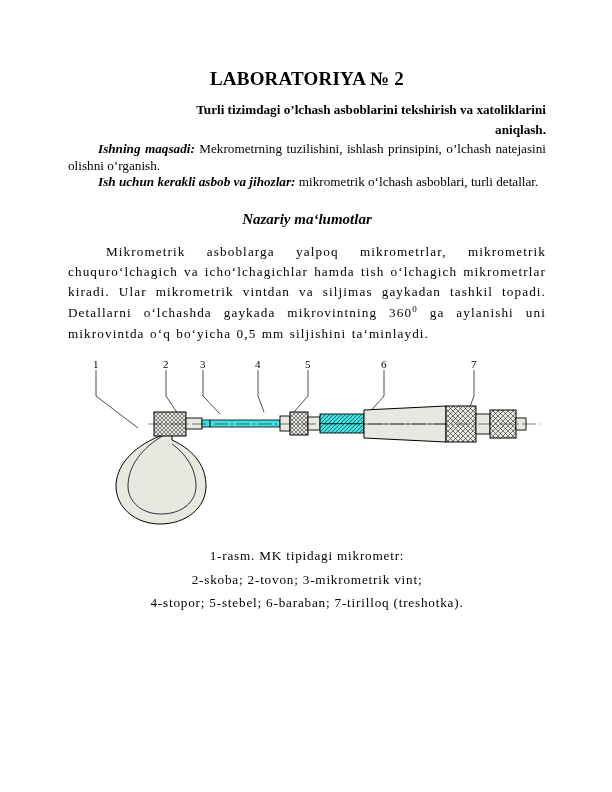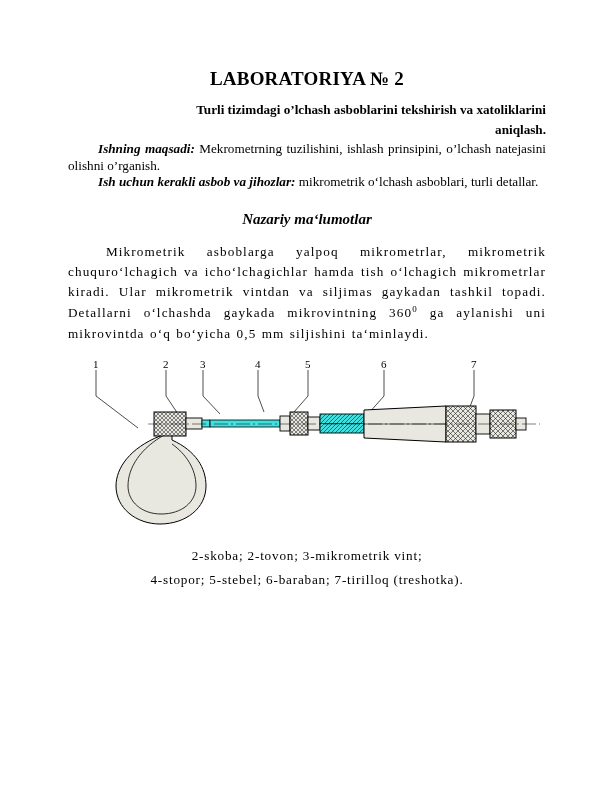--- a/index.html
+++ b/index.html
@@ -187,18 +187,19 @@
           <rect x="408" y="58" width="14" height="20" fill="#e8e8e0" stroke="#000" stroke-width="0.9"></rect>
           <rect x="422" y="54" width="26" height="28" fill="#e8e8e0" stroke="#000" stroke-width="1"></rect>
           <rect x="422" y="54" width="26" height="28" fill="url(#knurl)" stroke="none"></rect>
           <rect x="448" y="62" width="10" height="12" fill="#e8e8e0" stroke="#000" stroke-width="0.9"></rect>
         </g>
 
         <line x1="80" y1="68" x2="472" y2="68" stroke="#000" stroke-width="0.5" stroke-dasharray="14,3,2,3"></line>
       </svg>
     </div>
 
+    <div class="caption">1-rasm. MK tipidagi mikrometr:</div>
     <div class="caption">2-skoba; 2-tovon; 3-mikrometrik vint;</div>
     <div class="caption">4-stopor; 5-stebel; 6-baraban; 7-tirilloq (treshotka).</div>
 
 
   </div>
 </div>
 
 </body></html>

